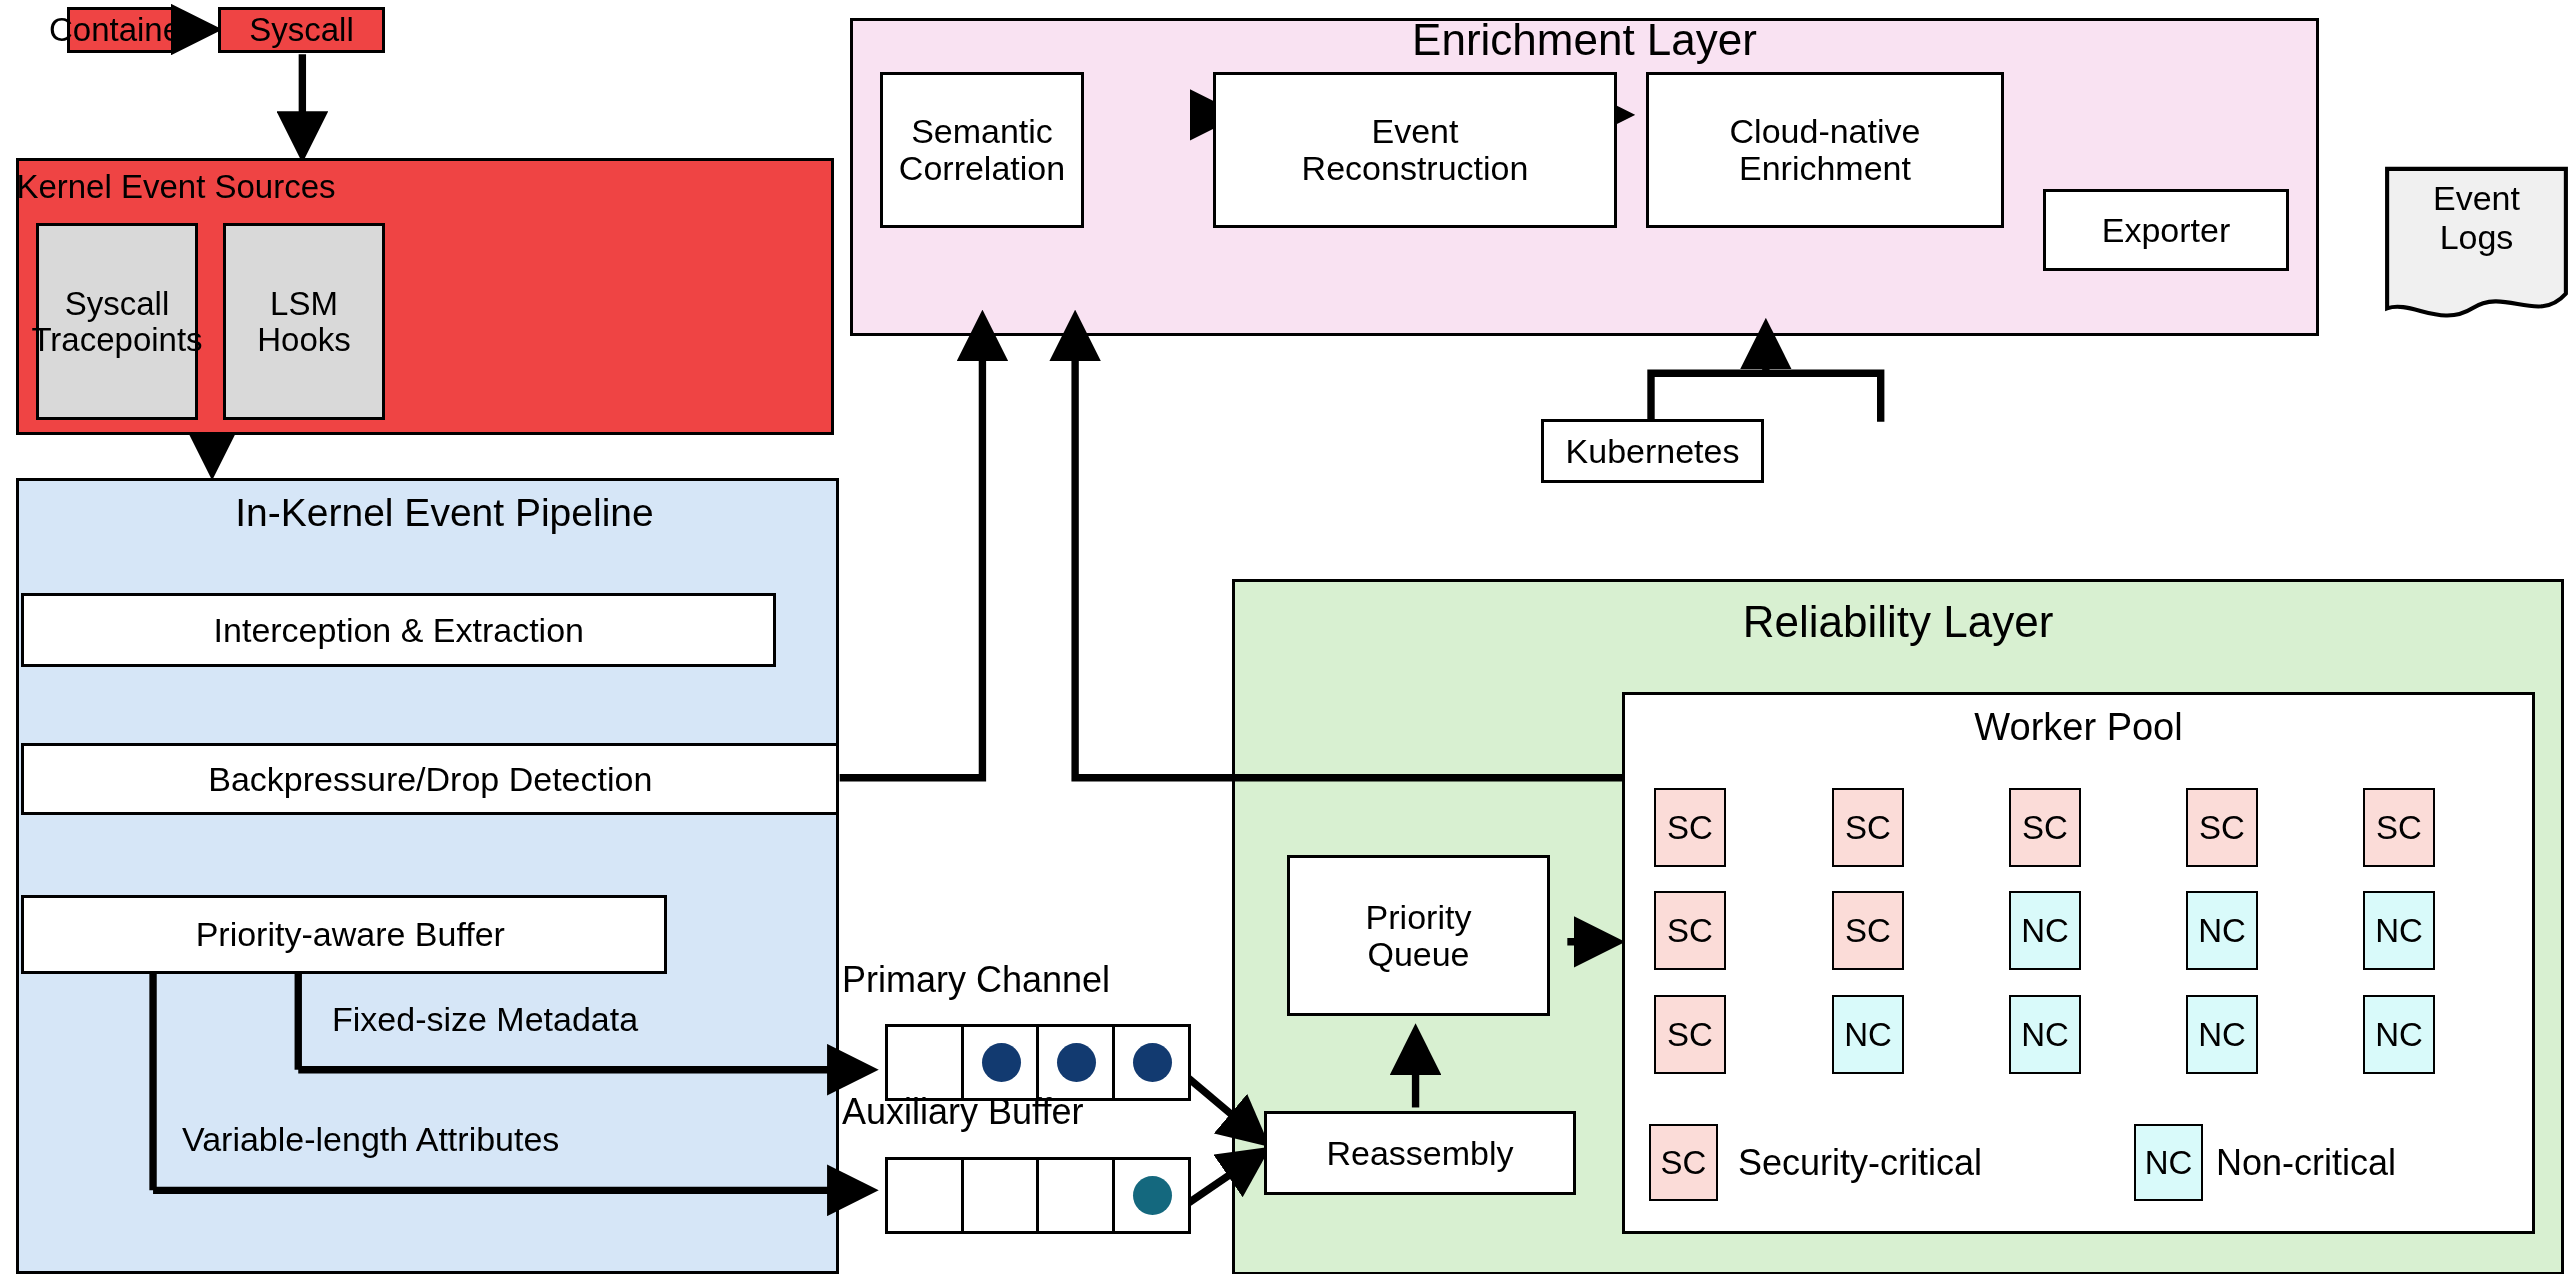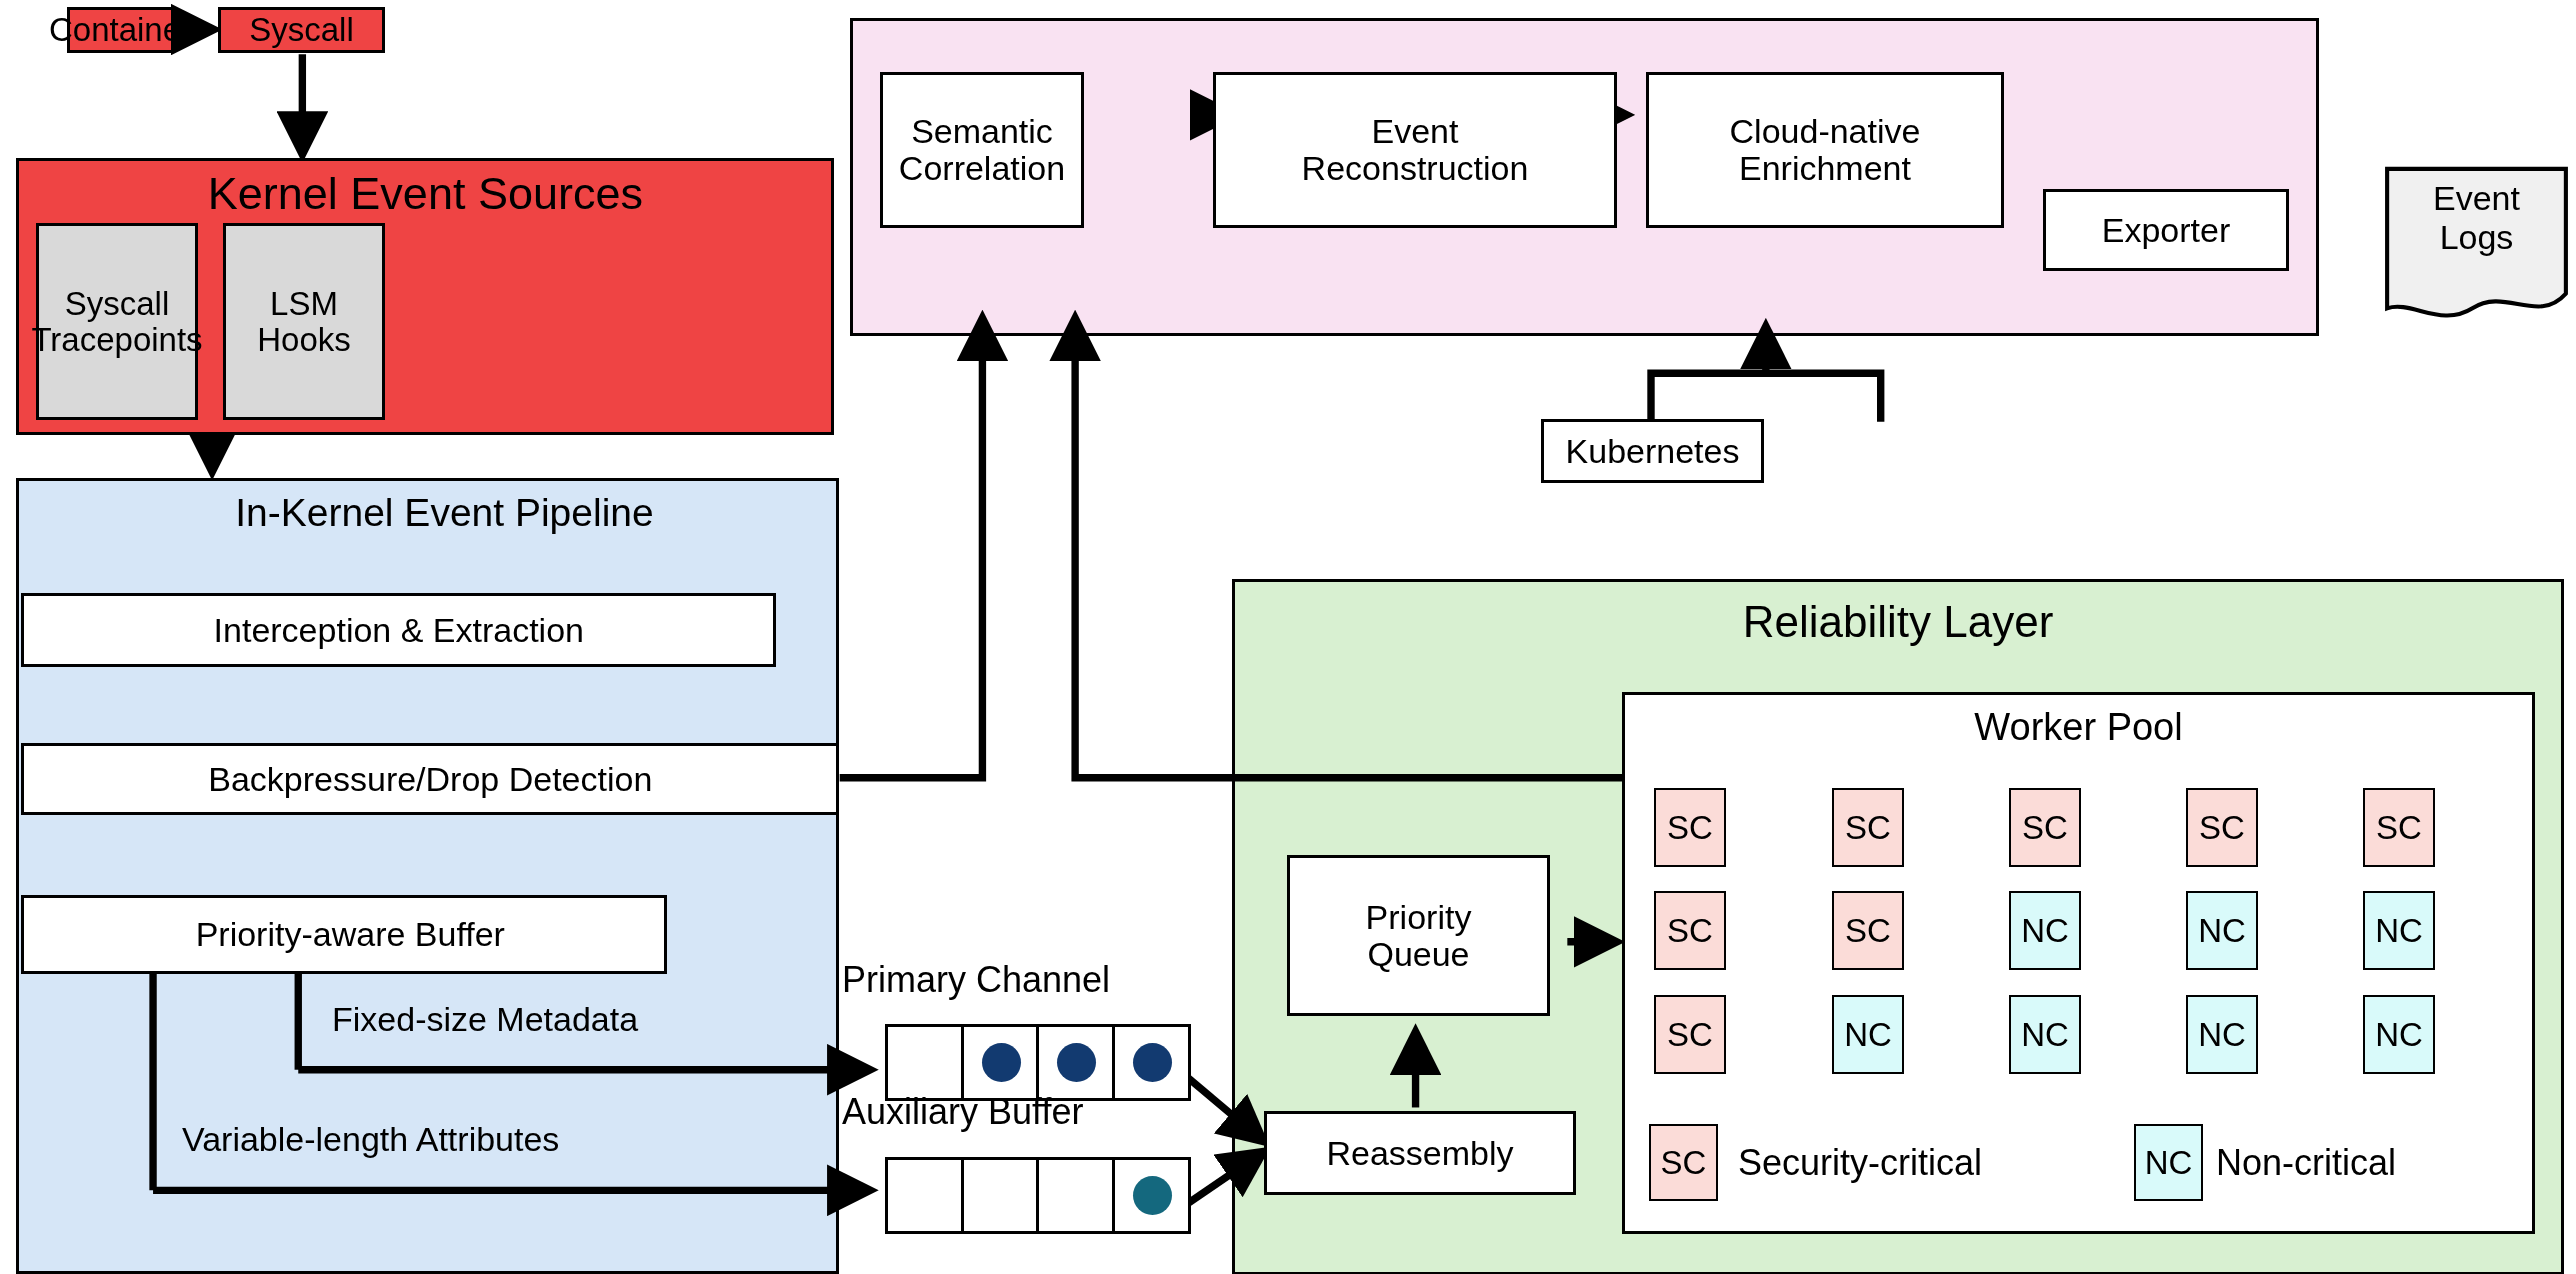--- a/index.html
+++ b/index.html
@@ -108,21 +108,21 @@
 
   <div class="box grey" style="left:67px;top:6.6px;width:107px;height:46px;font-size:0px;">
     <span style="font-size:33px;">Container</span>
   </div>
 
   <div class="box grey" style="left:218px;top:6.6px;width:167px;height:46px;font-size:0px;">
     <span style="font-size:33px;">Syscall</span>
   </div>
 
   <div class="box grey" style="left:16.4px;top:158px;width:818px;height:277px;display:block;"></div>
-  <div class="plain-label" style="left:16.4px;top:168px;width:818px;text-align:center;font-size:45px;">Kernel Event Sources</div>
+  <div class="plain-label" style="left:16.4px;top:168px;width:818px;font-size:33px;">Kernel Event Sources</div>
 
   <div class="box greyer" style="left:36px;top:223px;width:162px;height:197px;font-size:0px;">
     <span style="font-size:33px;white-space:pre-line;">Syscall
 Tracepoints</span>
   </div>
 
   <div class="box greyer" style="left:223px;top:223px;width:162px;height:197px;font-size:0px;">
     <span style="font-size:33px;white-space:pre-line;">LSM
 Hooks</span>
   </div>
@@ -138,20 +138,21 @@
   </div>
 
   <div class="box" style="left:21.3px;top:895px;width:646px;height:79px;font-size:0px;padding-left:12px;">
     <span style="font-size:34px;">Priority-aware Buffer</span>
   </div>
 
   <div class="plain-label" style="left:332px;top:1000px;font-size:34px;">Fixed-size Metadata</div>
 
   <div class="plain-label" style="left:182px;top:1120px;font-size:34px;">Variable-length Attributes</div>
 
+  <div class="layer-title" style="left:850px;top:14.8px;width:1469px;font-size:44px;">Enrichment Layer</div>
 
   <div class="box" style="left:880px;top:72px;width:204px;height:156px;font-size:0px;">
     <span style="font-size:34px;white-space:pre-line;">Semantic
 Correlation</span>
   </div>
 
   <div class="box" style="left:1213px;top:72px;width:404px;height:156px;font-size:0px;">
     <span style="font-size:34px;white-space:pre-line;">Event
 Reconstruction</span>
   </div>

